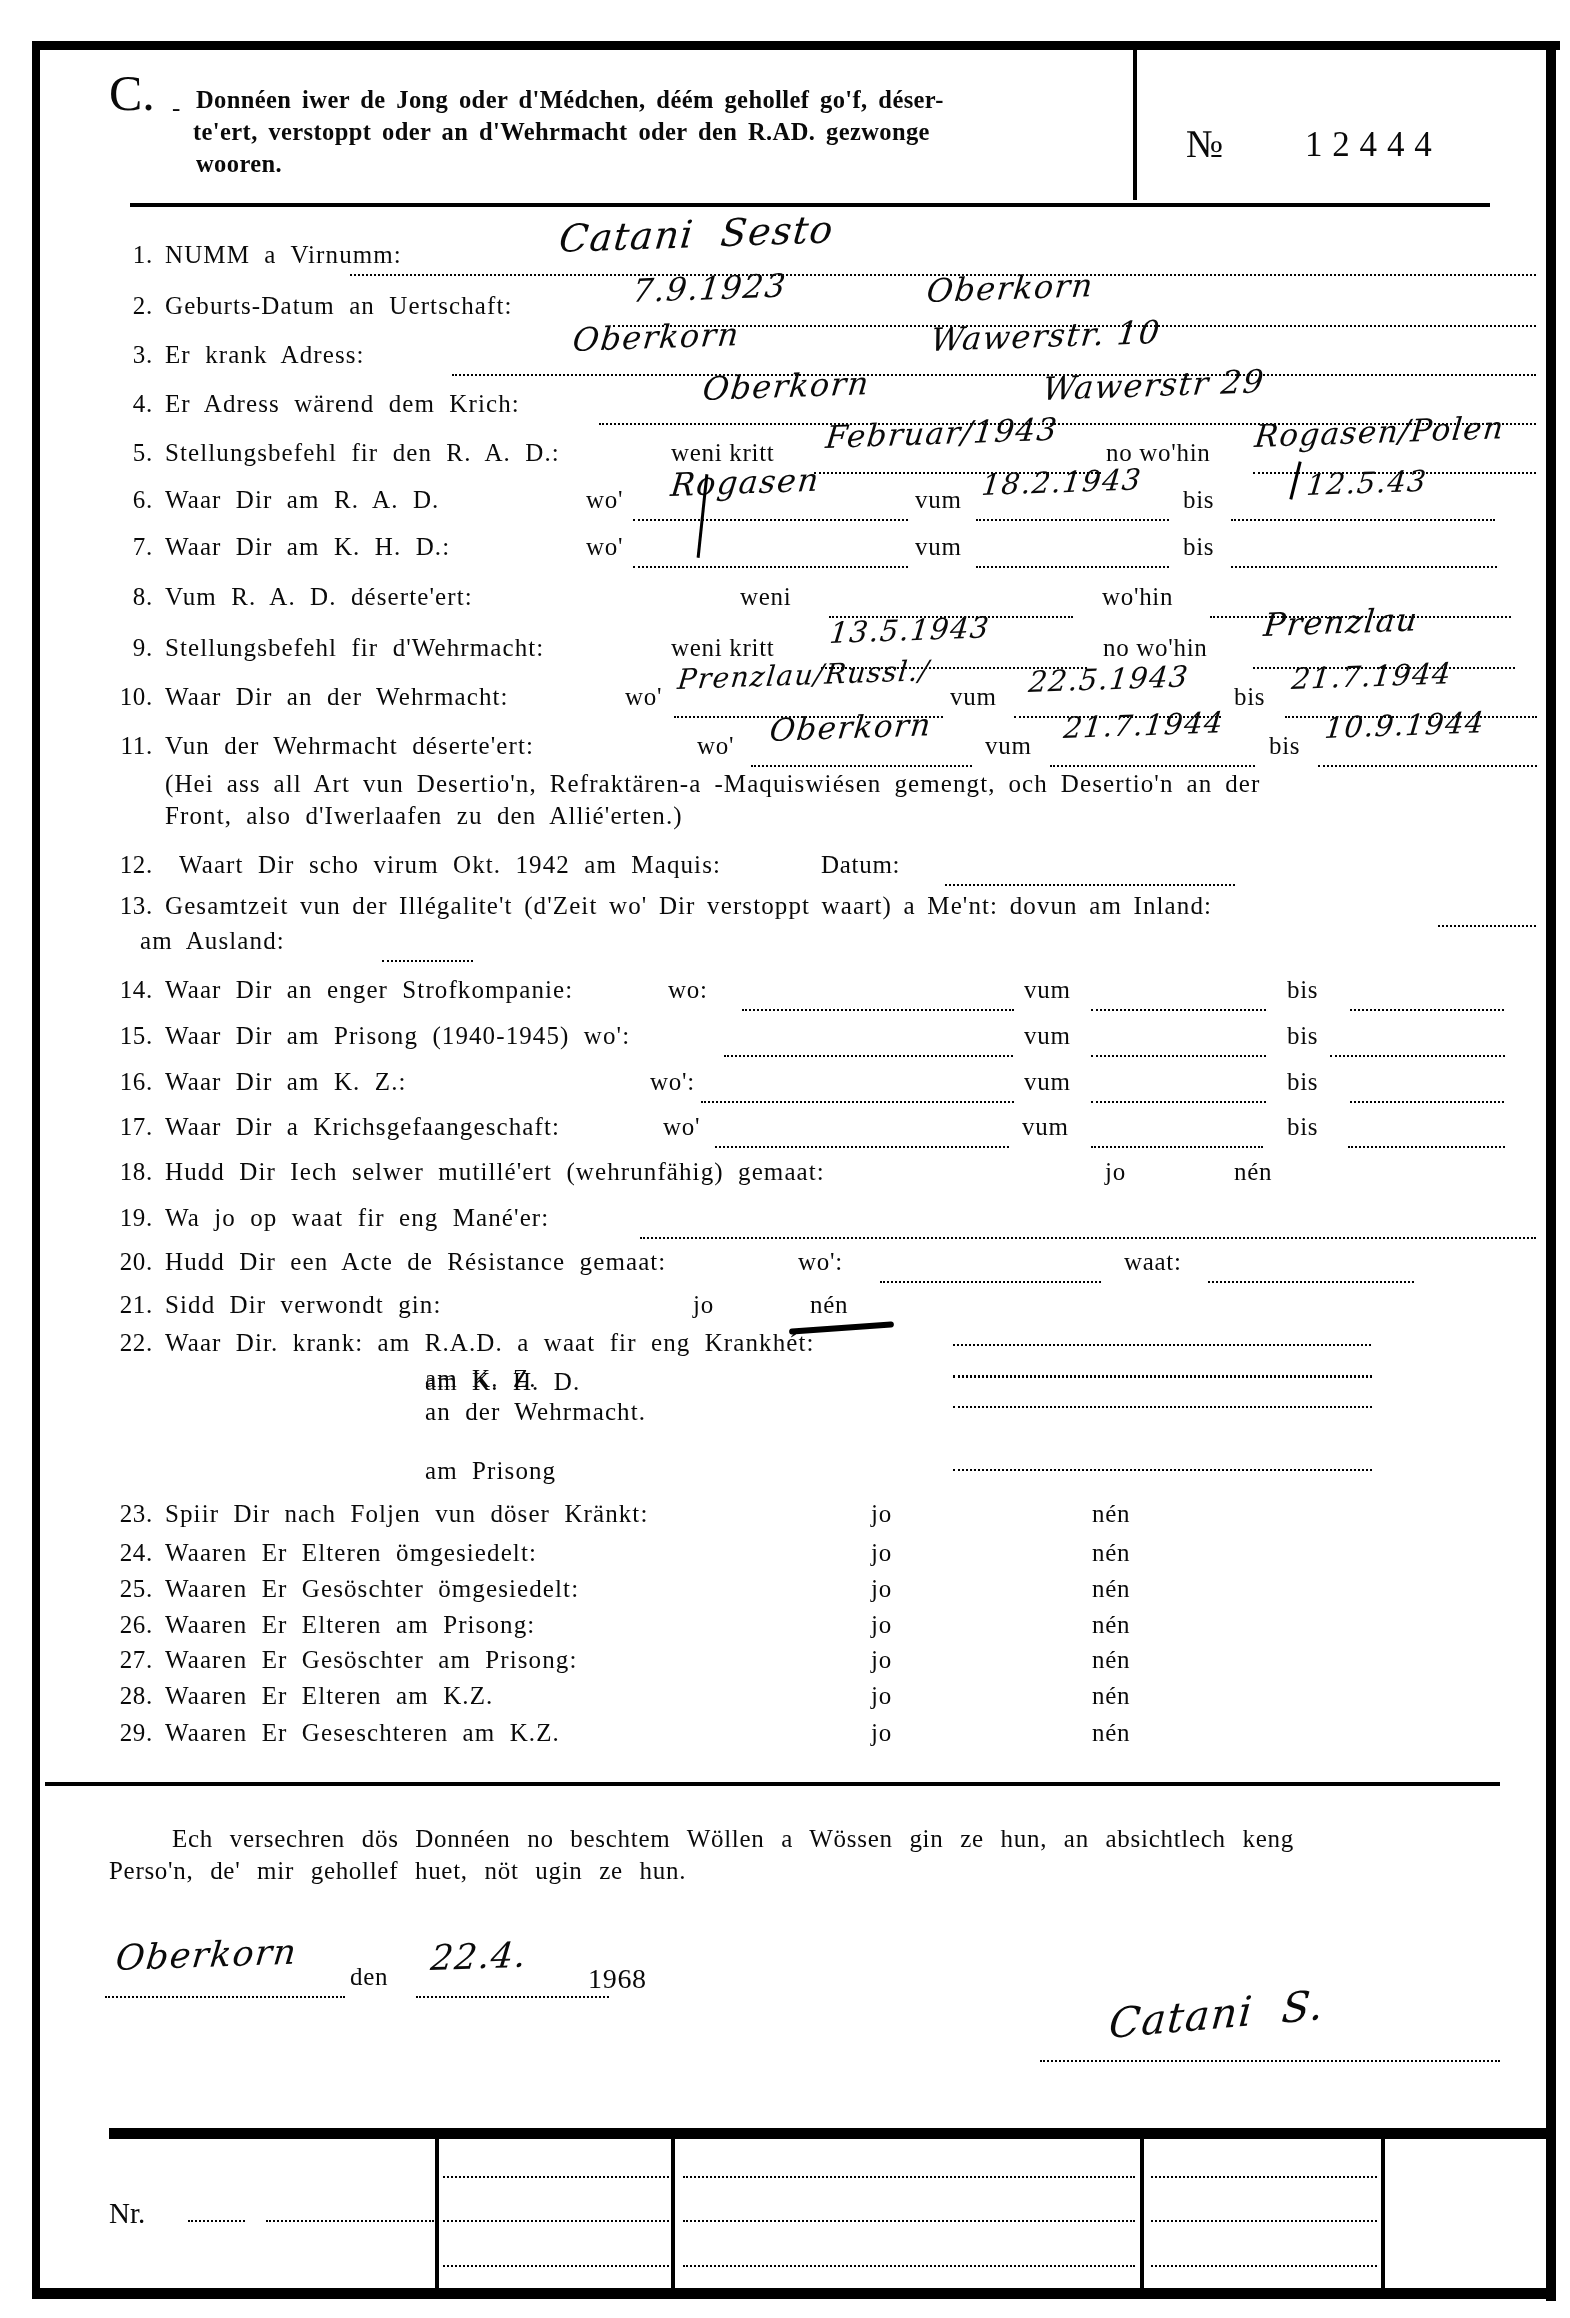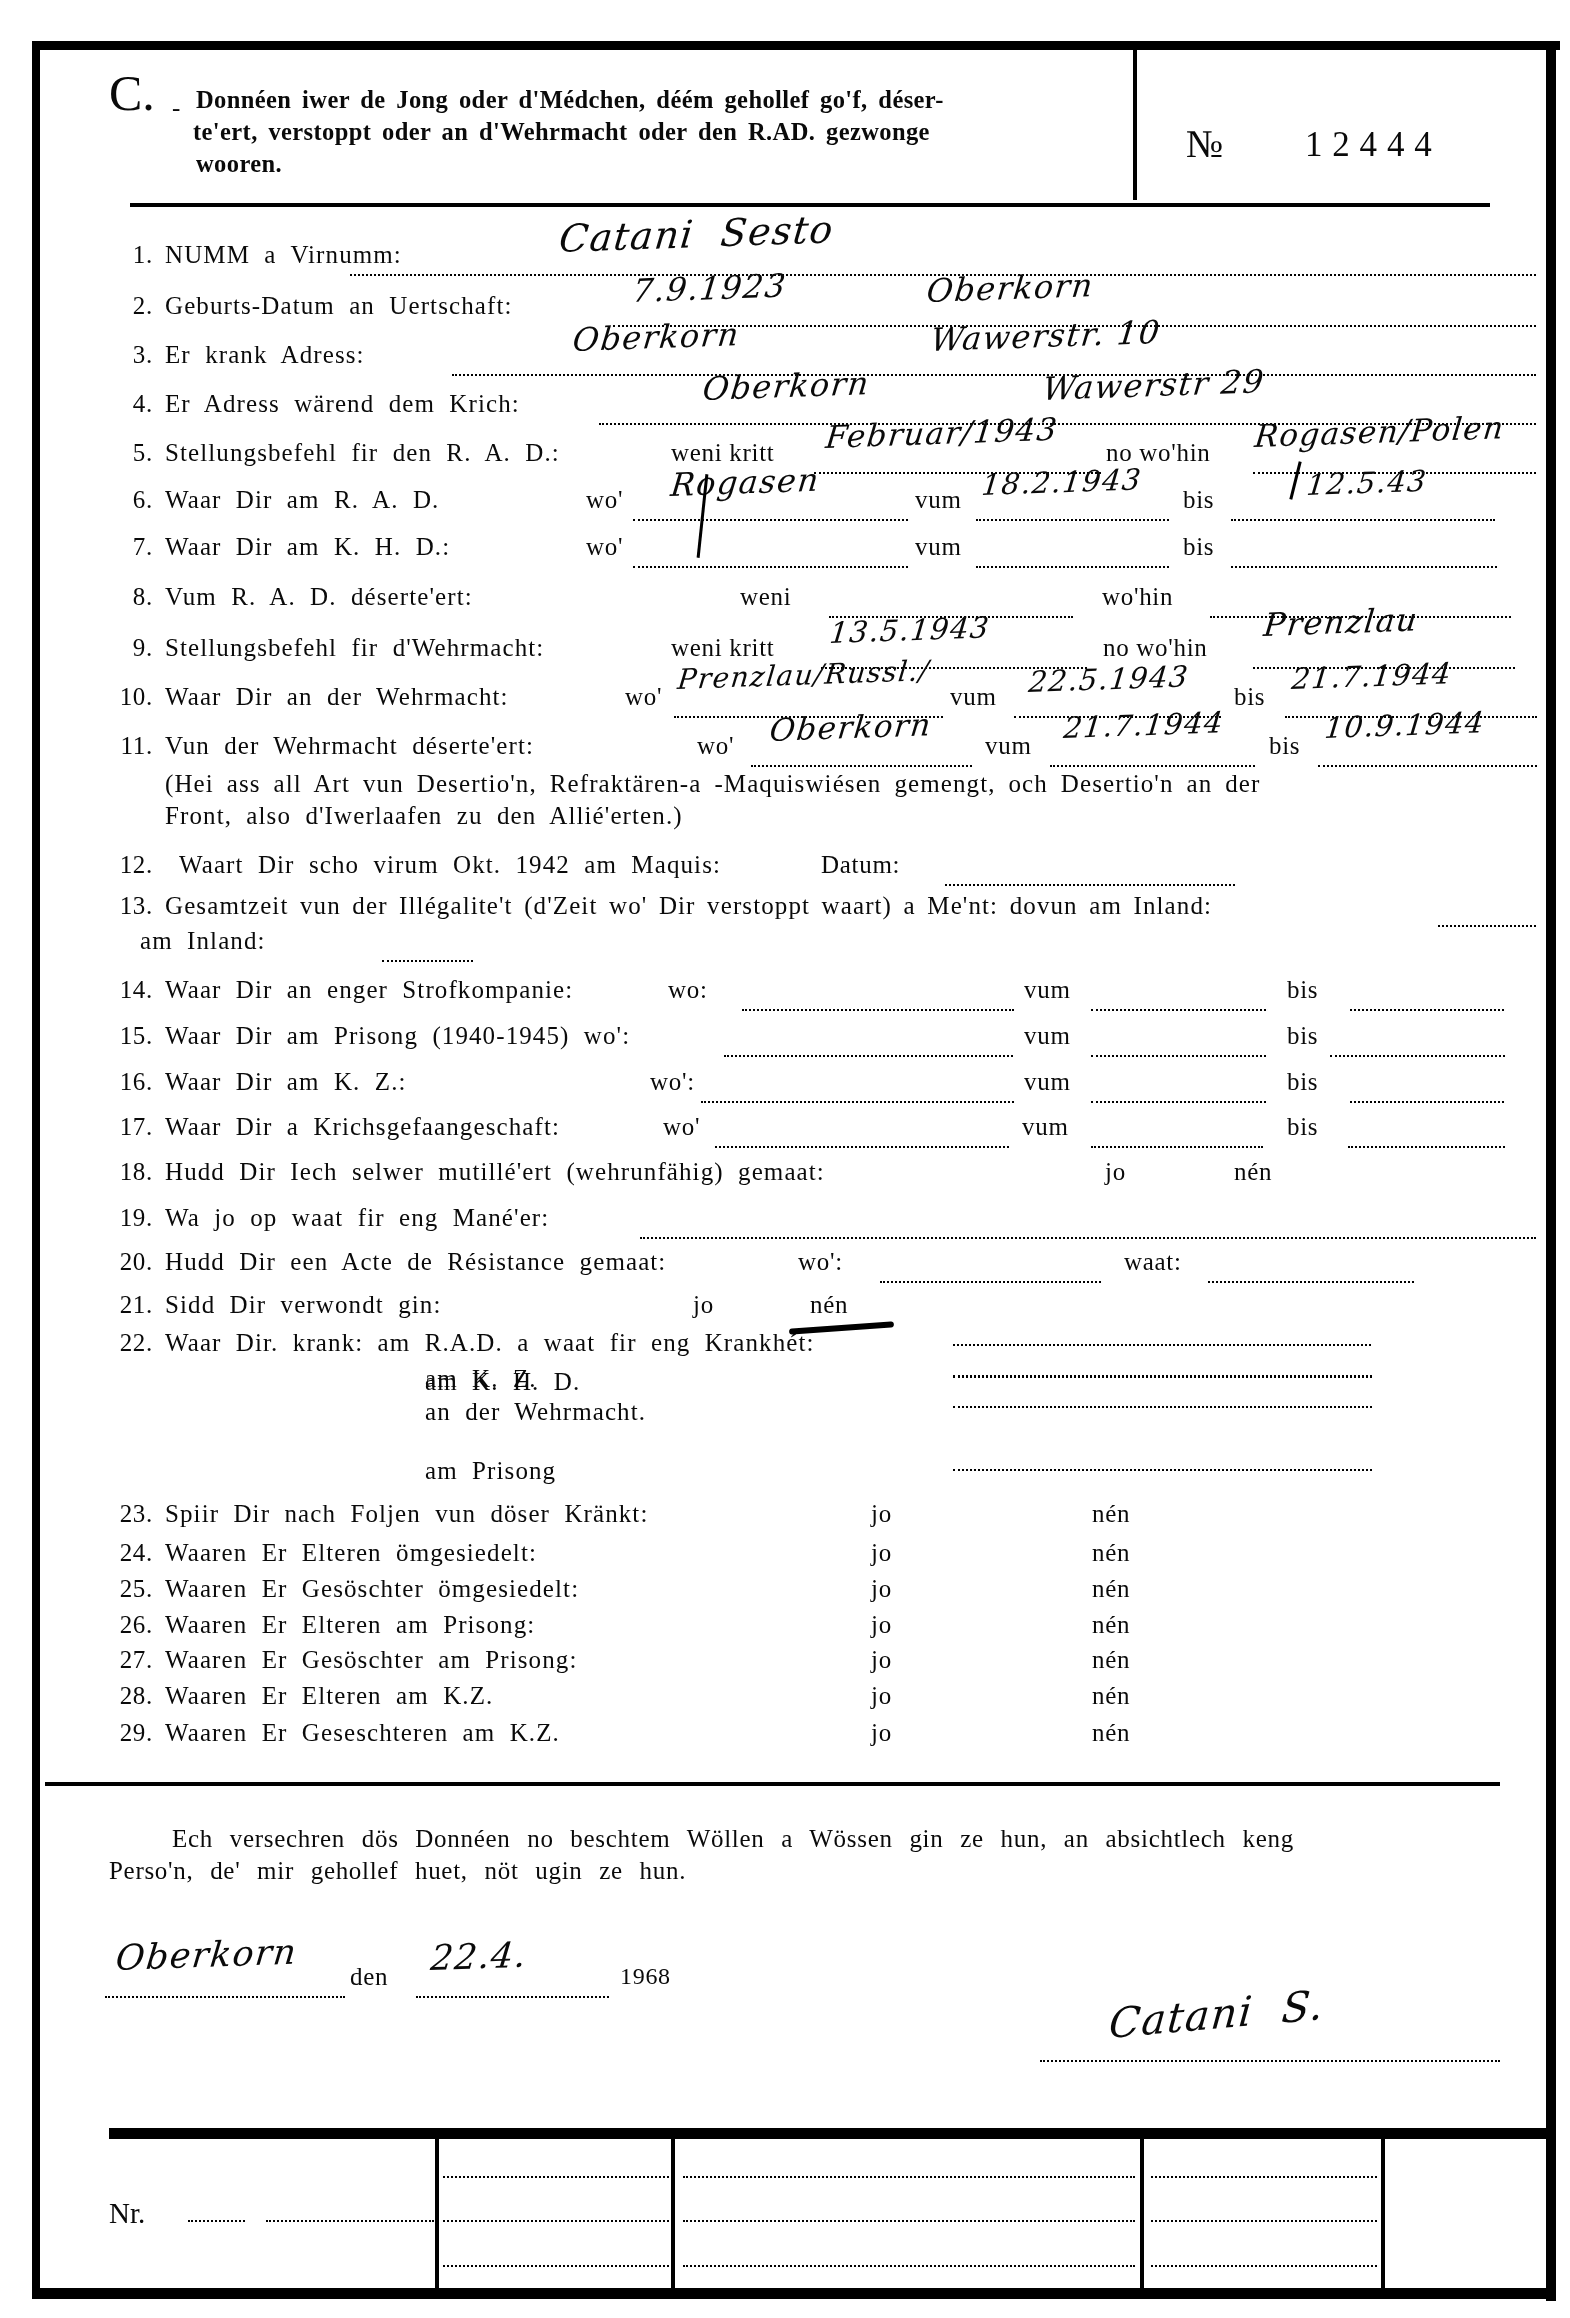--- a/index.html
+++ b/index.html
@@ -169,21 +169,21 @@
     <span class="w" style="left:821px">Datum:</span>
     <span class="dot" style="left:945px;width:290px"></span>
   </div>
 
   <div class="row" style="top:892px">
     <span class="num">13.</span>
     <span class="lb" style="left:165px;word-spacing:4.2px">Gesamtzeit vun der Illégalite't (d'Zeit wo' Dir verstoppt waart) a Me'nt: dovun am Inland:</span>
     <span class="dot" style="left:1438px;width:98px"></span>
   </div>
   <div class="row" style="top:927px">
-    <span class="lb" style="left:140px">am Inland:</span>
+    <span class="lb" style="left:140px">am Ausland:</span>
     <span class="dot" style="left:382px;width:91px"></span>
   </div>
 
   <div class="row" style="top:976px">
     <span class="num">14.</span>
     <span class="lb" style="left:165px">Waar Dir an enger Strofkompanie:</span>
     <span class="w" style="left:668px">wo:</span>
     <span class="dot" style="left:742px;width:272px"></span>
     <span class="w" style="left:1024px">vum</span>
     <span class="dot" style="left:1091px;width:175px"></span>
@@ -321,21 +321,21 @@
   <div class="bar" style="left:45px;top:1782px;width:1455px;height:4.2px"></div>
   <div class="decl" style="left:172px;top:1825px">Ech versechren dös Donnéen no beschtem Wöllen a Wössen gin ze hun, an absichtlech keng</div>
   <div class="decl" style="left:109px;top:1857px">Perso'n, de' mir gehollef huet, nöt ugin ze hun.</div>
 
   <div class="row" style="top:1963px">
     <span class="hw" style="left:114px;top:-25px;font-size:35px">Oberkorn</span>
     <span class="dot" style="left:105px;width:240px"></span>
     <span class="w" style="left:350px">den</span>
     <span class="dot" style="left:416px;width:193px"></span>
     <span class="hw" style="left:429px;top:-25px;font-size:35px">22.4.</span>
-    <span class="w" style="left:620px;font-size:24px">1968</span>
+    <span class="w" style="left:588px;font-size:28px">1968</span>
   </div>
 
   <div class="hw" style="left:1107px;top:2000px;font-size:41px;transform:rotate(-5deg) skewX(-10deg)">Catani  S.</div>
   <div class="dot" style="left:1040px;top:2028px;width:460px"></div>
 
   <div class="bar" style="left:109px;top:2128px;width:1437px;height:11.2px"></div>
   <div class="bar" style="left:435px;top:2139px;width:3.5px;height:150px"></div>
   <div class="bar" style="left:671px;top:2139px;width:3.5px;height:150px"></div>
   <div class="bar" style="left:1140px;top:2139px;width:3.5px;height:150px"></div>
   <div class="bar" style="left:1381px;top:2139px;width:3.5px;height:150px"></div>

